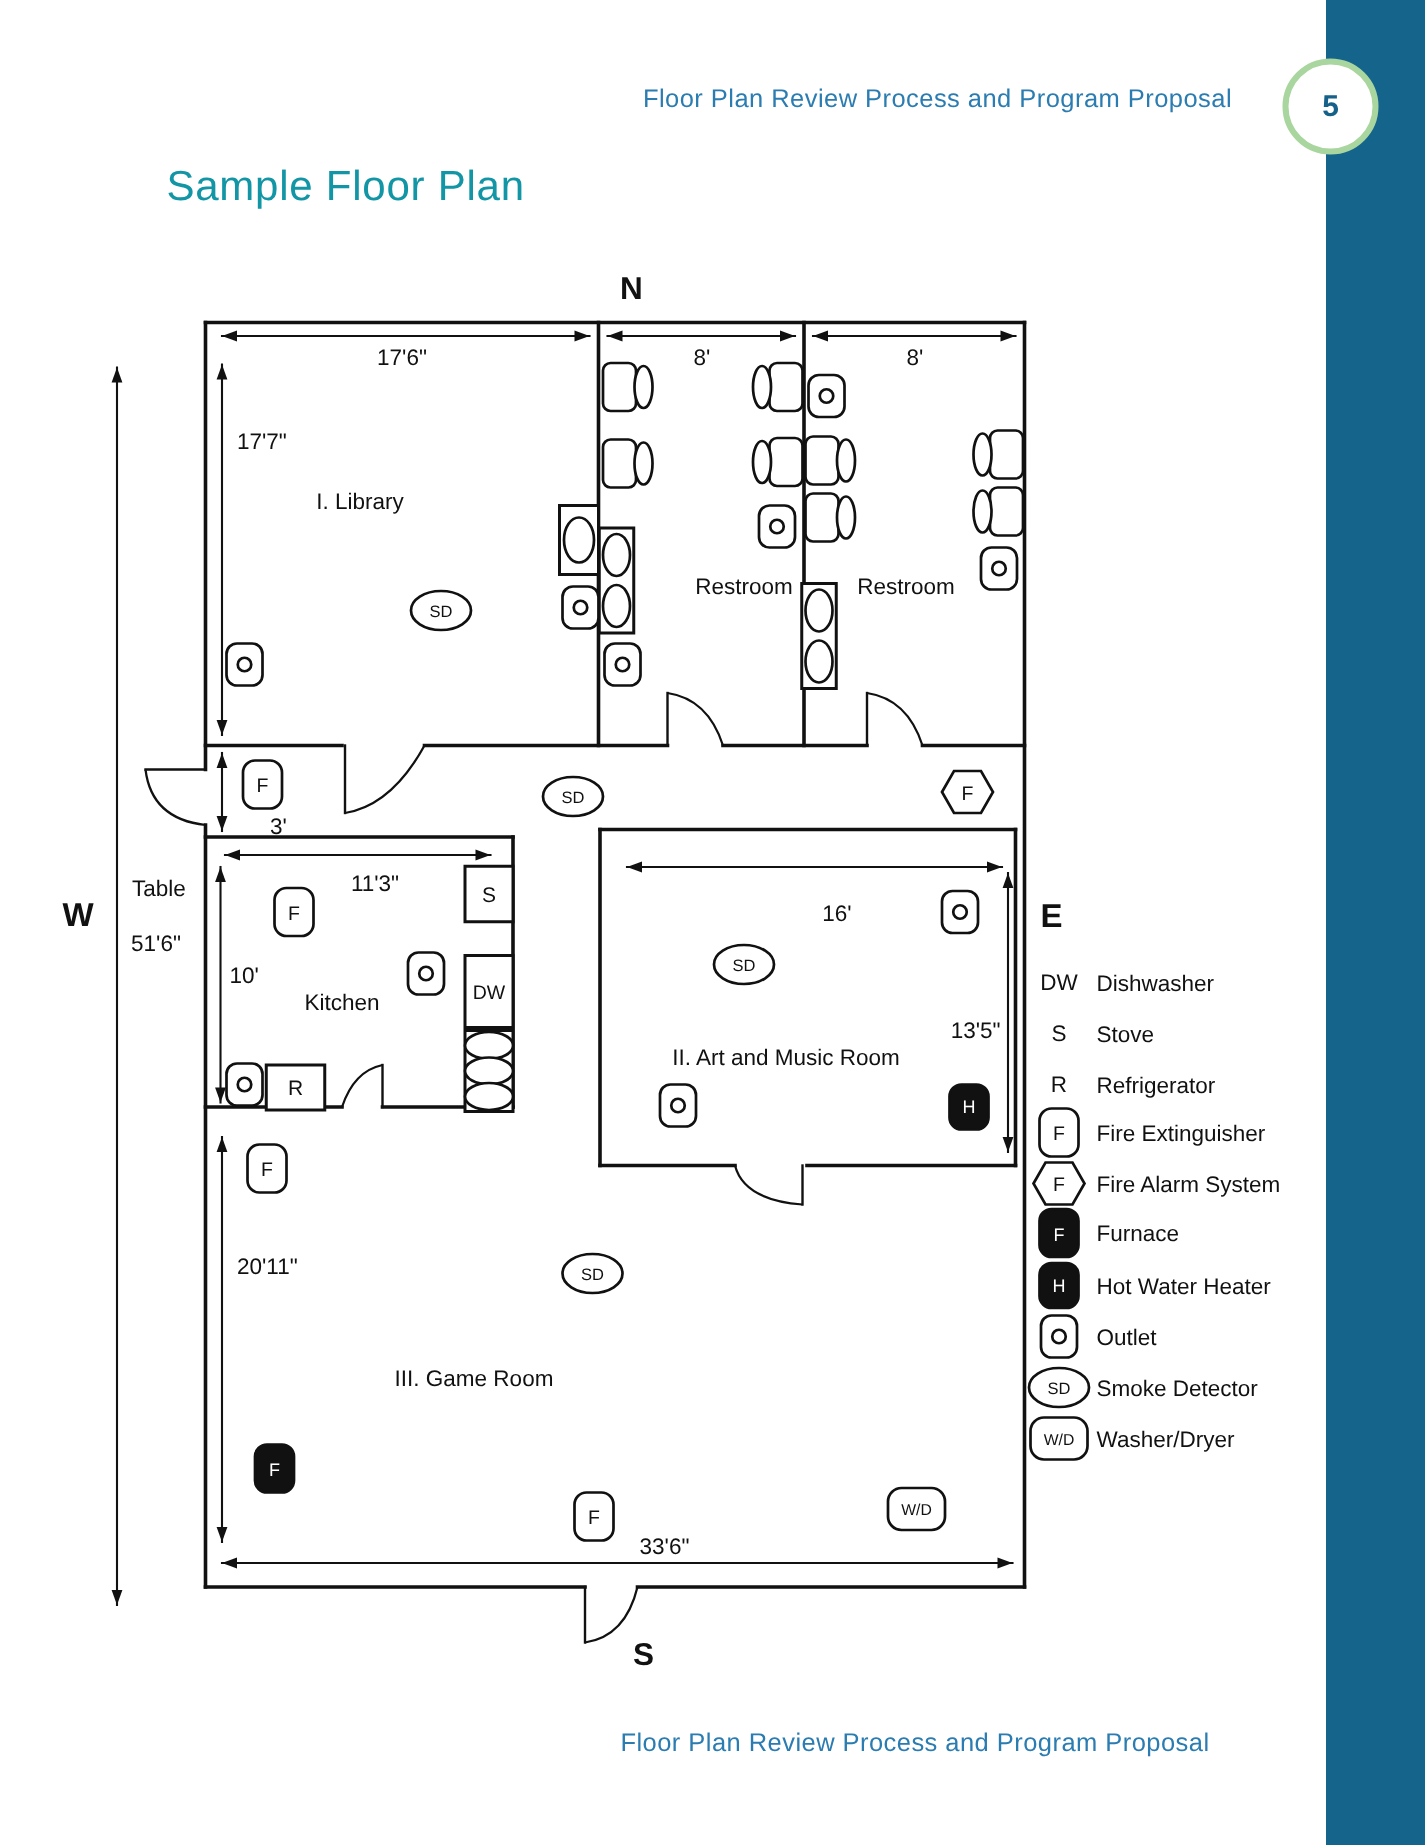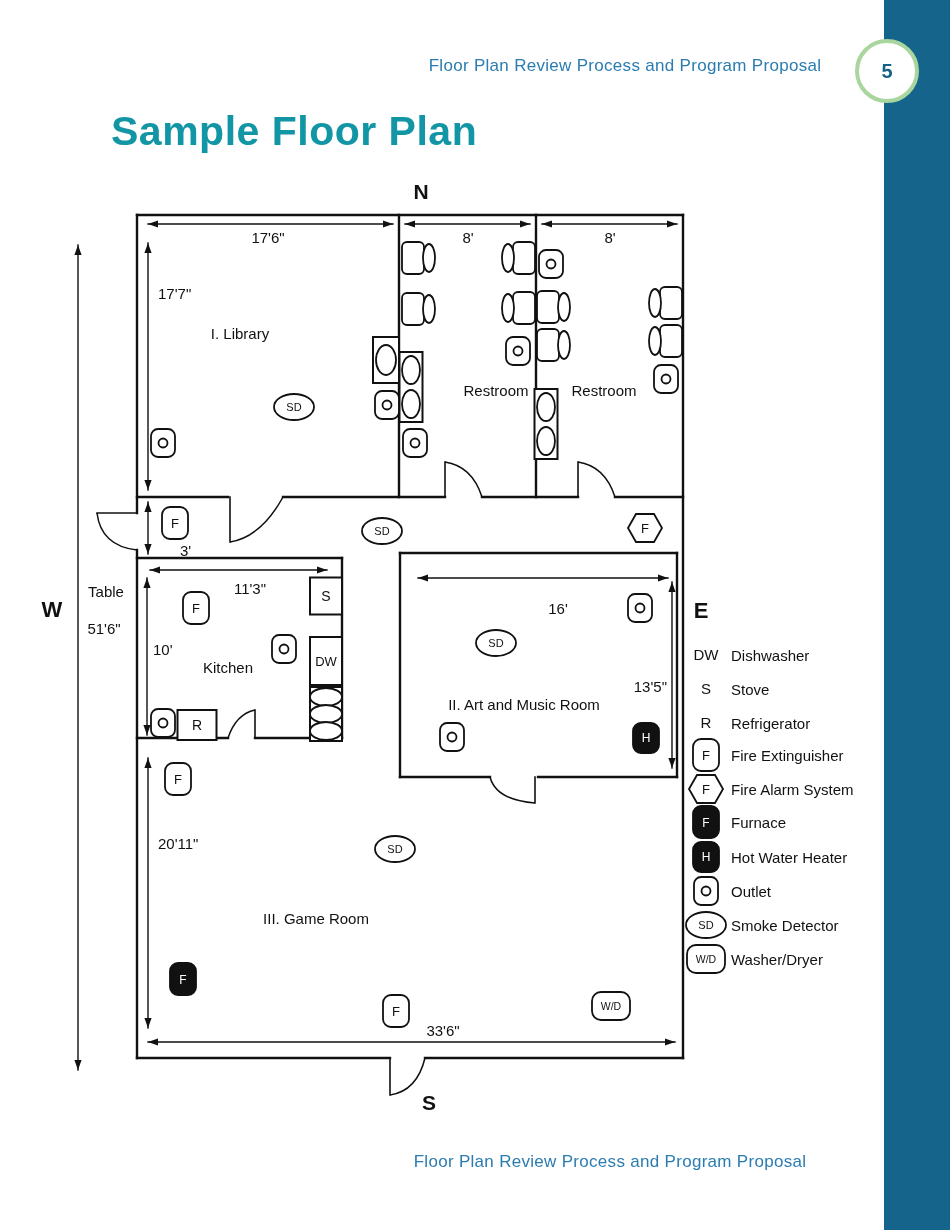--- a/index.html
+++ b/index.html
@@ -6,21 +6,21 @@
   .page{position:relative;width:950px;height:1230px;background:#ffffff;overflow:hidden;
         font-family:"Liberation Sans",sans-serif;}
   .side-bar{position:absolute;left:884px;top:0;width:66px;height:1230px;background:#15648c;z-index:1;}
   .header-text{position:absolute;left:330px;top:56px;width:590px;text-align:center;
         color:#2b7cb1;font-size:17px;letter-spacing:.3px;z-index:2;}
   .footer-text{position:absolute;left:310px;top:1152px;width:600px;text-align:center;
         color:#2b7cb1;font-size:17px;letter-spacing:.3px;z-index:2;}
   .page-badge{position:absolute;left:855px;top:39px;width:56px;height:56px;border-radius:50%;
         border:4px solid #a9d59e;background:#fff;z-index:3;display:flex;align-items:center;
         justify-content:center;color:#16618a;font-weight:bold;font-size:20px;}
-  .title{position:absolute;left:111px;top:108px;margin:0;font-size:41px;font-weight:bold;
+  .title{position:absolute;left:111px;top:108px;margin:0;font-size:28px;font-weight:normal;
         color:#1295a4;letter-spacing:.5px;z-index:2;}
   svg#plan-svg{position:absolute;left:0;top:0;z-index:2;}
   svg text{font-family:"Liberation Sans",sans-serif;}
 </style>
 </head>
 <body>
 
 <div class="page">
   <div class="side-bar"></div>
   <div class="header-text">Floor Plan Review Process and Program Proposal</div>

